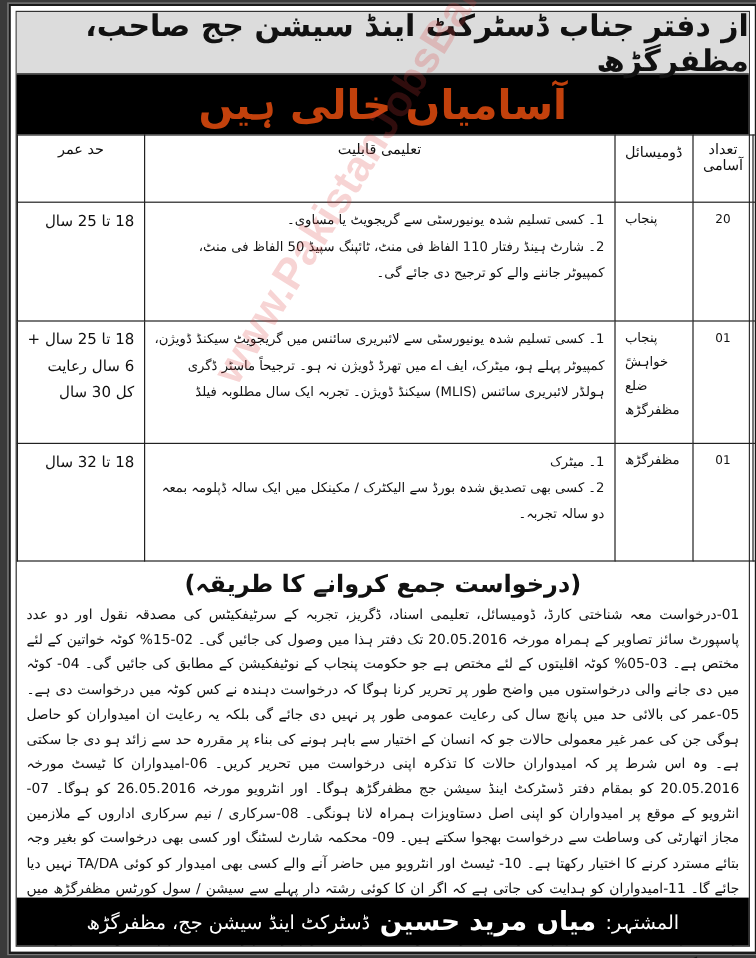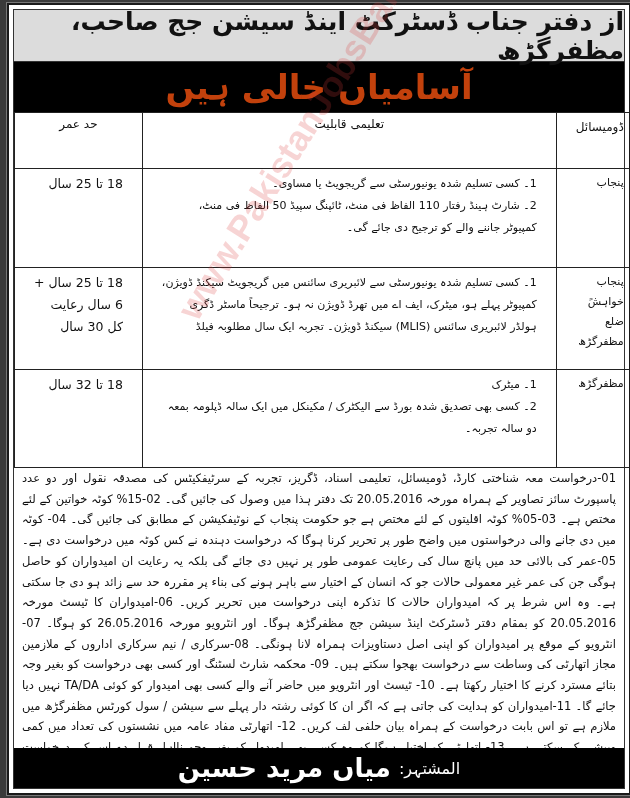--- a/index.html
+++ b/index.html
@@ -19,42 +19,42 @@
     height: 50px; background: #000; color: #c2410c;
     display: flex; align-items: center; justify-content: center;
     font-size: 34px; font-weight: bold; direction: rtl;
   }
   .intro {
     direction: rtl; font-size: 10.5px; padding: 4px 6px 3px 6px; text-align: center; line-height: 14px;
   }
   table.jobs {
     width: 612px; margin: 0 auto; border-collapse: collapse; direction: rtl; font-size: 11px;
   }
-  table.jobs th, table.jobs td { border: 1px solid #222; vertical-align: top; padding: 4px 19px; }
+  table.jobs th, table.jobs td { border: 1px solid #222; vertical-align: top; padding: 4px 8px; }
   table.jobs th { font-weight: normal; font-size: 12px; text-align: center; height: 56px; }
   table.jobs td { line-height: 22px; }
   .c-name { width: 63px; text-align: center; font-size: 12px; }
   .c-qty { width: 57px; text-align: center; font-size: 10px; }
-  .c-dom { width: 58px; text-align: right; font-size: 11px; line-height: 20px !important; }
+  .c-dom { width: 58px; text-align: left; font-size: 11px; line-height: 20px !important; }
   .c-qual { width: 305px; text-align: right; font-size: 11px; }
   .c-age { width: 77px; text-align: right; font-size: 12.5px; }
   .qual-line { display: block; white-space: nowrap; }
   .bs { display: block; direction: ltr; }
   .method-title {
     direction: rtl; text-align: center; font-size: 20px; font-weight: bold; margin-top: 6px; height: 28px;
   }
   .method-body {
     direction: rtl; text-align: justify; font-size: 11.5px; line-height: 20.7px; padding: 0 8px;
   }
   .advertiser {
     position: absolute; left: 0; right: 0; bottom: 0; height: 40px; background: #000; color: #fff;
     display: flex; align-items: center; justify-content: center; direction: rtl; gap: 8px;
   }
   .adv-label { font-size: 16px; }
-  .adv-name { font-size: 26px; font-weight: bold; }
+  .adv-name { font-size: 22px; font-weight: bold; }
   .adv-title { font-size: 16px; }
   .watermark {
     position: absolute; left: 160px; top: 300px; font-size: 36px; color: rgba(220, 60, 60, 0.22);
     transform: rotate(-58deg); transform-origin: left top; white-space: nowrap; pointer-events: none;
     font-family: "Liberation Sans", sans-serif; font-weight: bold;
   }
 </style>
 </head>
 <body>
 
@@ -125,21 +125,23 @@
             <span class="qual-line">2۔ کسی بھی تصدیق شدہ بورڈ سے الیکٹرک / مکینکل میں ایک سالہ ڈپلومہ بمعہ</span>
             <span class="qual-line">دو سالہ تجربہ۔</span>
           </td>
           <td class="c-age">
             <span class="qual-line">18 تا 32 سال</span>
           </td>
         </tr>
       </tbody>
     </table>
 
+    <div class="method-title">(درخواست جمع کروانے کا طریقہ)</div>
     <div class="method-body">01-درخواست معہ شناختی کارڈ، ڈومیسائل، تعلیمی اسناد، ڈگریز، تجربہ کے سرٹیفکیٹس کی مصدقہ نقول اور دو عدد پاسپورٹ سائز تصاویر کے ہمراہ مورخہ 20.05.2016 تک دفتر ہذا میں وصول کی جائیں گی۔ 02-15% کوٹہ خواتین کے لئے مختص ہے۔ 03-05% کوٹہ اقلیتوں کے لئے مختص ہے جو حکومت پنجاب کے نوٹیفکیشن کے مطابق کی جائیں گی۔ 04- کوٹہ میں دی جانے والی درخواستوں میں واضح طور پر تحریر کرنا ہوگا کہ درخواست دہندہ نے کس کوٹہ میں درخواست دی ہے۔ 05-عمر کی بالائی حد میں پانچ سال کی رعایت عمومی طور پر نہیں دی جائے گی بلکہ یہ رعایت ان امیدواران کو حاصل ہوگی جن کی عمر غیر معمولی حالات جو کہ انسان کے اختیار سے باہر ہونے کی بناء پر مقررہ حد سے زائد ہو دی جا سکتی ہے۔ وہ اس شرط پر کہ امیدواران حالات کا تذکرہ اپنی درخواست میں تحریر کریں۔ 06-امیدواران کا ٹیسٹ مورخہ 20.05.2016 کو بمقام دفتر ڈسٹرکٹ اینڈ سیشن جج مظفرگڑھ ہوگا۔ اور انٹرویو مورخہ 26.05.2016 کو ہوگا۔ 07-انٹرویو کے موقع پر امیدواران کو اپنی اصل دستاویزات ہمراہ لانا ہونگی۔ 08-سرکاری / نیم سرکاری اداروں کے ملازمین مجاز اتھارٹی کی وساطت سے درخواست بھجوا سکتے ہیں۔ 09- محکمہ شارٹ لسٹنگ اور کسی بھی درخواست کو بغیر وجہ بتائے مسترد کرنے کا اختیار رکھتا ہے۔ 10- ٹیسٹ اور انٹرویو میں حاضر آنے والے کسی بھی امیدوار کو کوئی TA/DA نہیں دیا جائے گا۔ 11-امیدواران کو ہدایت کی جاتی ہے کہ اگر ان کا کوئی رشتہ دار پہلے سے سیشن / سول کورٹس مظفرگڑھ میں ملازم ہے تو اس بابت درخواست کے ہمراہ بیان حلفی لف کریں۔ 12- اتھارٹی مفاد عامہ میں نشستوں کی تعداد میں کمی وبیشی کر سکتی ہے۔ 13- اتھارٹی کو اختیار ہوگا کہ وہ کسی بھی امیدوار کو بغیر وجہ نااہل قرار دے اس کی درخواست مسترد کرے۔</div>
 
     <div class="advertiser">
       <span class="adv-label">المشتہر:</span>
       <span class="adv-name">میاں مرید حسین</span>
+      <span class="adv-title">ڈسٹرکٹ اینڈ سیشن جج، مظفرگڑھ</span>
     </div>
   </div>
   <div class="watermark">www.PakistanJobsBank.com</div>
 </div>
 
 </body></html>

